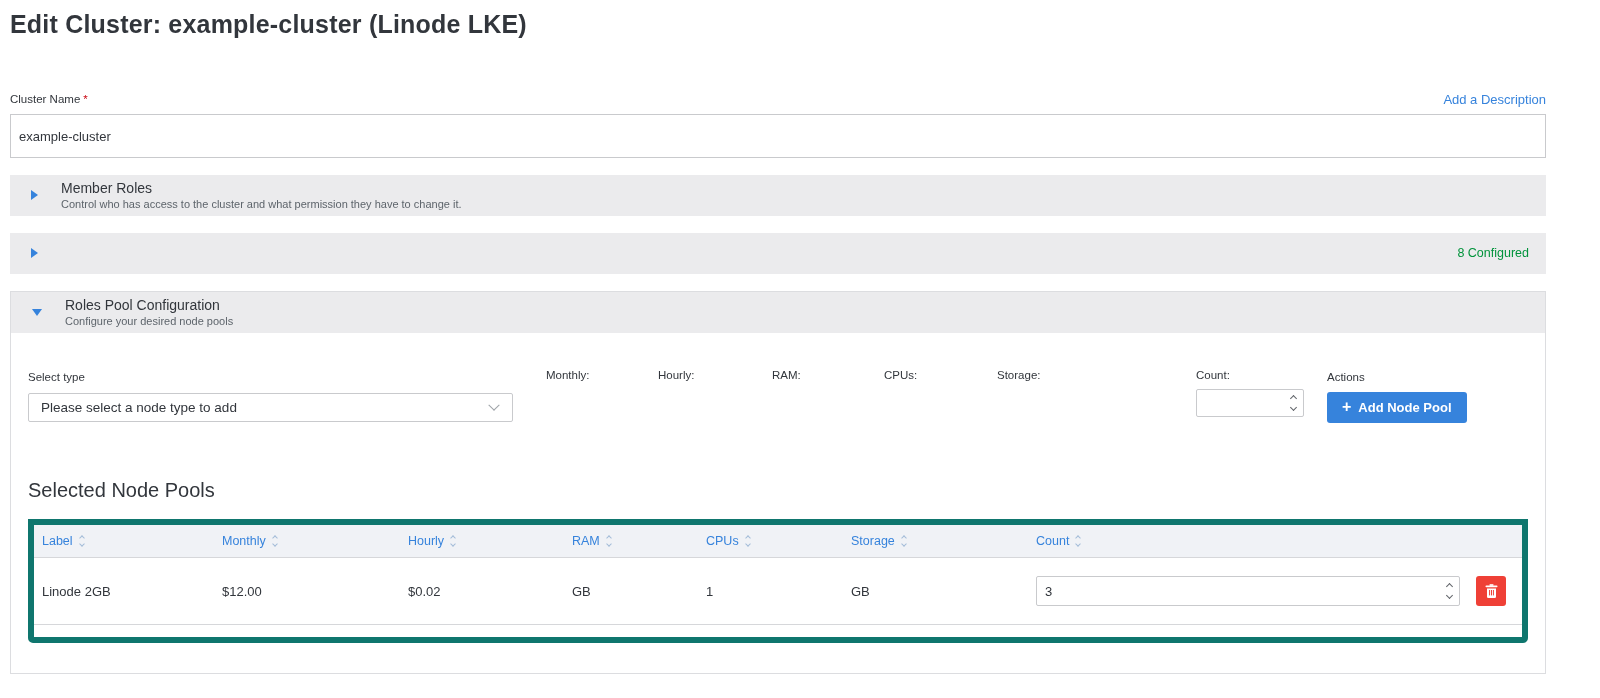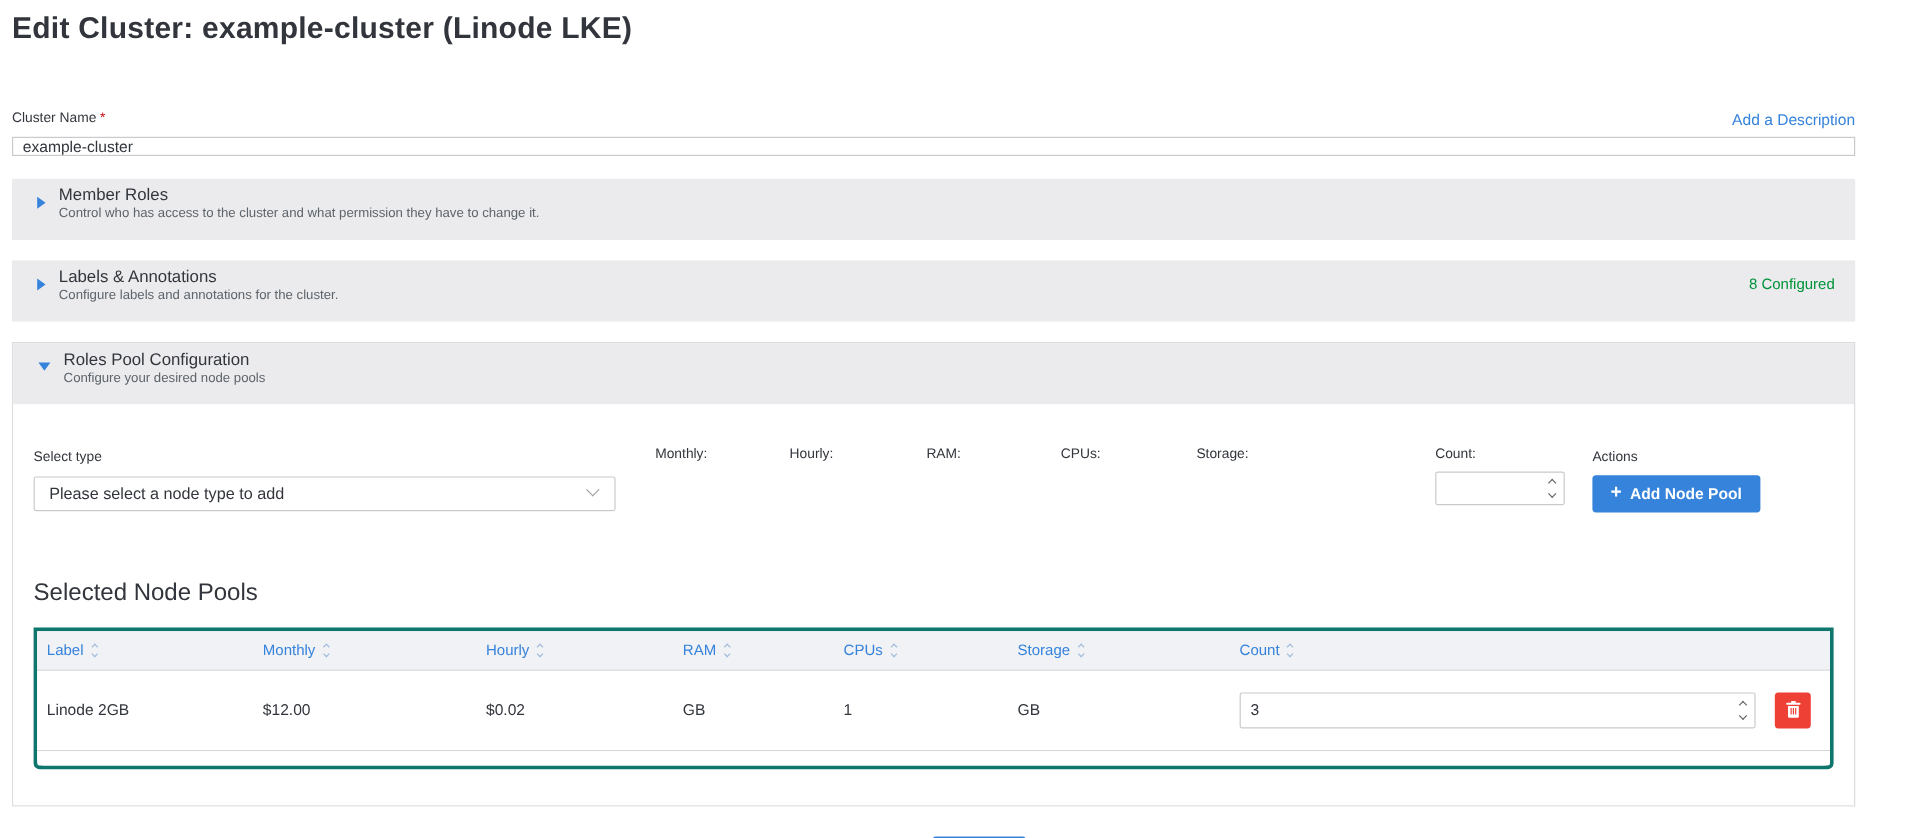--- a/index.html
+++ b/index.html
@@ -12,28 +12,28 @@
   .container { width: 1536px; margin: 10px 0 40px 10px; }
 
   .page-title { font-size: 25px; font-weight: bold; margin: 0; letter-spacing: .2px; }
 
   
   .name-row { display: flex; justify-content: space-between; align-items: flex-end; margin-top: 50px; gap: 38px; }
   .field-label { font-size: 11.5px; color: #32363c; }
   .req { color: #ca0813; margin-left: 3px; font-size: 11.5px; }
   .link { color: #3683dc; font-size: 13px; text-decoration: none; cursor: pointer; }
   .text-input {
-    width: 100%; height: 16px; margin-top: 7px;
+    width: 100%; height: 44px; margin-top: 7px;
     border: 1px solid #c9cacd; padding: 0 8px;
     font-size: 13px; color: #32363c; font-family: inherit; background: #fff;
   }
 
   
   .accordion { background: #ebebed; margin-top: 17px; }
-  .acc-header { display: flex; align-items: center; min-height: 41px; padding: 5px 17px 16px 21px; cursor: pointer; }
+  .acc-header { display: flex; align-items: center; min-height: 41px; padding: 5px 17px 6px 21px; cursor: pointer; gap: 12px; }
   .tri-right { width: 0; height: 0; border-top: 5px solid transparent; border-bottom: 5px solid transparent; border-left: 7px solid #3683dc; flex: 0 0 auto; }
   .tri-down  { width: 0; height: 0; border-left: 5px solid transparent; border-right: 5px solid transparent; border-top: 7px solid #3683dc; flex: 0 0 auto; }
   .acc-text { margin-left: 11px; }
   .acc-title { font-size: 14px; color: #32363c; }
   .acc-sub { font-size: 11px; color: #5d646b; margin-top: 2px; }
   .acc-status { margin-left: auto; font-size: 12.5px; color: #00933b; }
 
   
   .npc { border: 1px solid #dcdde0; margin-top: 17px; }
   .npc .acc-header { min-height: 36px; background: #ebebed; }
@@ -61,21 +61,21 @@
   .add-btn {
     margin-top: 7px; height: 31px; background: #3683dc; color: #fff; border: none; border-radius: 3px;
     font-family: inherit; font-size: 13px; font-weight: bold; padding: 0 15px;
     display: flex; align-items: center; gap: 7px; cursor: pointer;
   }
   .plus { font-size: 16px; font-weight: bold; line-height: 1; margin-top: -1px; }
 
   .pools-heading { font-size: 20px; font-weight: normal; margin: 56px 0 0 0; color: #32363c; }
 
   
-  .pool-table { margin-top: 17px; border: 3px solid #0f766e; border-radius: 0 0 5px 5px; }
+  .pool-table { margin-top: 17px; border: 6px solid #0f766e; border-radius: 0 0 5px 5px; }
   .pt-grid { display: grid; grid-template-columns: 180px 186px 164px 134px 145px 185px 1fr; align-items: center; }
   .pt-header { background: #f0f2f6; height: 33px; border-bottom: 1px solid #d6d7da; }
   .pt-hcell { display: flex; align-items: center; gap: 7px; padding-left: 8px; color: #3683dc; font-size: 12.5px; cursor: pointer; }
   .sort-icon { display: flex; flex-direction: column; gap: 2px; }
   .sort-icon .up { width: 4px; height: 4px; border-left: 1.3px solid #a3bcd8; border-top: 1.3px solid #a3bcd8; transform: rotate(45deg); }
   .sort-icon .dn { width: 4px; height: 4px; border-right: 1.3px solid #a3bcd8; border-bottom: 1.3px solid #a3bcd8; transform: rotate(45deg); }
   .pt-row { background: #fff; height: 67px; border-bottom: 1px solid #d6d7da; font-size: 13px; }
   .pt-cell { padding-left: 8px; }
   .pt-count-cell { display: flex; align-items: center; padding: 0 16px 0 8px; gap: 16px; }
   .pt-count-cell .num-input { margin-top: 0; width: auto; flex: 1 1 auto; height: 30px; }
@@ -108,24 +108,20 @@
       <div class="acc-text">
         <div class="acc-title">Member Roles</div>
         <div class="acc-sub">Control who has access to the cluster and what permission they have to change it.</div>
       </div>
     </div>
   </div>
 
   <div class="accordion">
     <div class="acc-header">
       <span class="tri-right"></span>
-      <div class="acc-text">
-        <div class="acc-title">Labels &amp; Annotations</div>
-        <div class="acc-sub">Configure labels and annotations for the cluster.</div>
-      </div>
       <span class="acc-status">8 Configured</span>
     </div>
   </div>
 
   <div class="npc">
     <div class="acc-header">
       <span class="tri-down"></span>
       <div class="acc-text">
         <div class="acc-title">Roles Pool Configuration</div>
         <div class="acc-sub">Configure your desired node pools</div>

